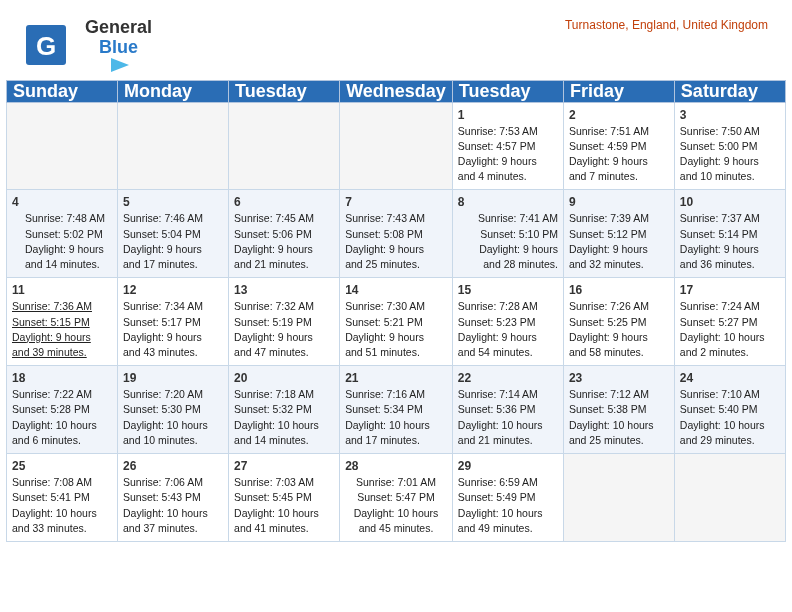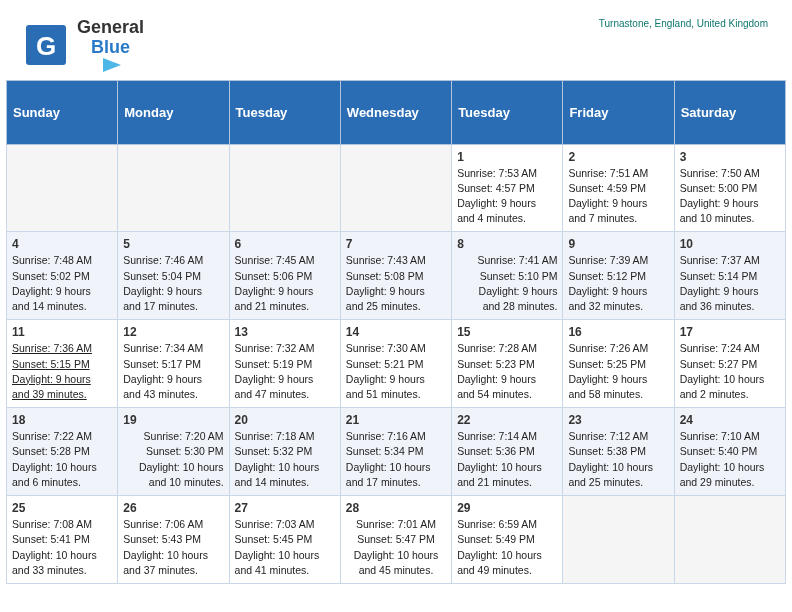--- a/index.html
+++ b/index.html
@@ -23,36 +23,36 @@
     .title-block {
       text-align: right;
     }
     .title-block h1 {
       font-size: 36px;
       font-weight: bold;
       color: #333;
       line-height: 1.1;
     }
     .title-block h2 {
-      font-size: 10px;
+      font-size: 12px;
       font-weight: normal;
-      color: #0f766e;
+      color: #c2410c;
     }
     .calendar {
       width: 100%;
       border-collapse: collapse;
       margin: 0;
       padding: 0 0px;
     }
     .calendar th {
       background: #2a6db5;
       color: #fff;
-      font-size: 13px;
+      font-size: 18px;
       font-weight: bold;
-      padding: 24px 6px;
+      padding: 0 6px;
       border: 1px solid #b0c4de;
       text-align: left;
       width: calc(100%/7);
     }
     .calendar td {
       border: 1px solid #c8d8e8;
       vertical-align: top;
       padding: 5px 5px;
       width: calc(100%/7);
       min-height: 80px;
@@ -83,21 +83,21 @@
 </head>
 <body>
 
 <div class="header">
   <div class="logo">
     <div style="display:flex;align-items:center;gap:0px;">
       <svg width="44" height="44" viewBox="0 0 44 44">
         <rect x="2" y="2" width="40" height="40" rx="3" fill="#2a6db5"></rect>
         <text x="22" y="32" text-anchor="middle" font-size="26" font-weight="bold" fill="white" font-family="Arial">G</text>
       </svg>
-      <div style="margin-left:9px;">
+      <div style="margin-left:17px;">
         <div style="font-size:18px;font-weight:bold;color:#333;line-height:1.1;">General</div>
         <div style="display:flex;align-items:center;flex-direction:column;">
           <span style="font-size:18px;font-weight:bold;color:#2a7ac9;line-height:1.1;">Blue</span>
           <svg width="18" height="14" viewBox="0 0 18 14" style="margin-left:2px;">
             <polygon points="0,0 0,14 18,7" fill="#4db8e8"></polygon>
           </svg>
         </div>
       </div>
     </div>
   </div>
@@ -143,21 +143,21 @@
             <div class="day-number">3</div>
             <div class="day-info" style="white-space: pre-line;">Sunrise: 7:50 AM
 Sunset: 5:00 PM
 Daylight: 9 hours
 and 10 minutes.</div>
           </td>
         </tr>
         <tr>
           <td>
             <div class="day-number">4</div>
-            <div class="day-info" style="white-space: pre-line;">Sunrise: 7:48 AM
+            <div class="day-info" style="white-space: pre-line; margin-left: 13px;">Sunrise: 7:48 AM
 Sunset: 5:02 PM
 Daylight: 9 hours
 and 14 minutes.</div>
           </td>
           <td>
             <div class="day-number">5</div>
             <div class="day-info" style="white-space: pre-line;">Sunrise: 7:46 AM
 Sunset: 5:04 PM
 Daylight: 9 hours
 and 17 minutes.</div>
@@ -252,21 +252,21 @@
         <tr>
           <td>
             <div class="day-number">18</div>
             <div class="day-info" style="white-space: pre-line;">Sunrise: 7:22 AM
 Sunset: 5:28 PM
 Daylight: 10 hours
 and 6 minutes.</div>
           </td>
           <td>
             <div class="day-number">19</div>
-            <div class="day-info" style="white-space: pre-line; text-align: right;">Sunrise: 7:20 AM
+            <div class="day-info" style="white-space: pre-line;">Sunrise: 7:20 AM
 Sunset: 5:30 PM
 Daylight: 10 hours
 and 10 minutes.</div>
           </td>
           <td>
             <div class="day-number">20</div>
             <div class="day-info" style="white-space: pre-line;">Sunrise: 7:18 AM
 Sunset: 5:32 PM
 Daylight: 10 hours
 and 14 minutes.</div>

